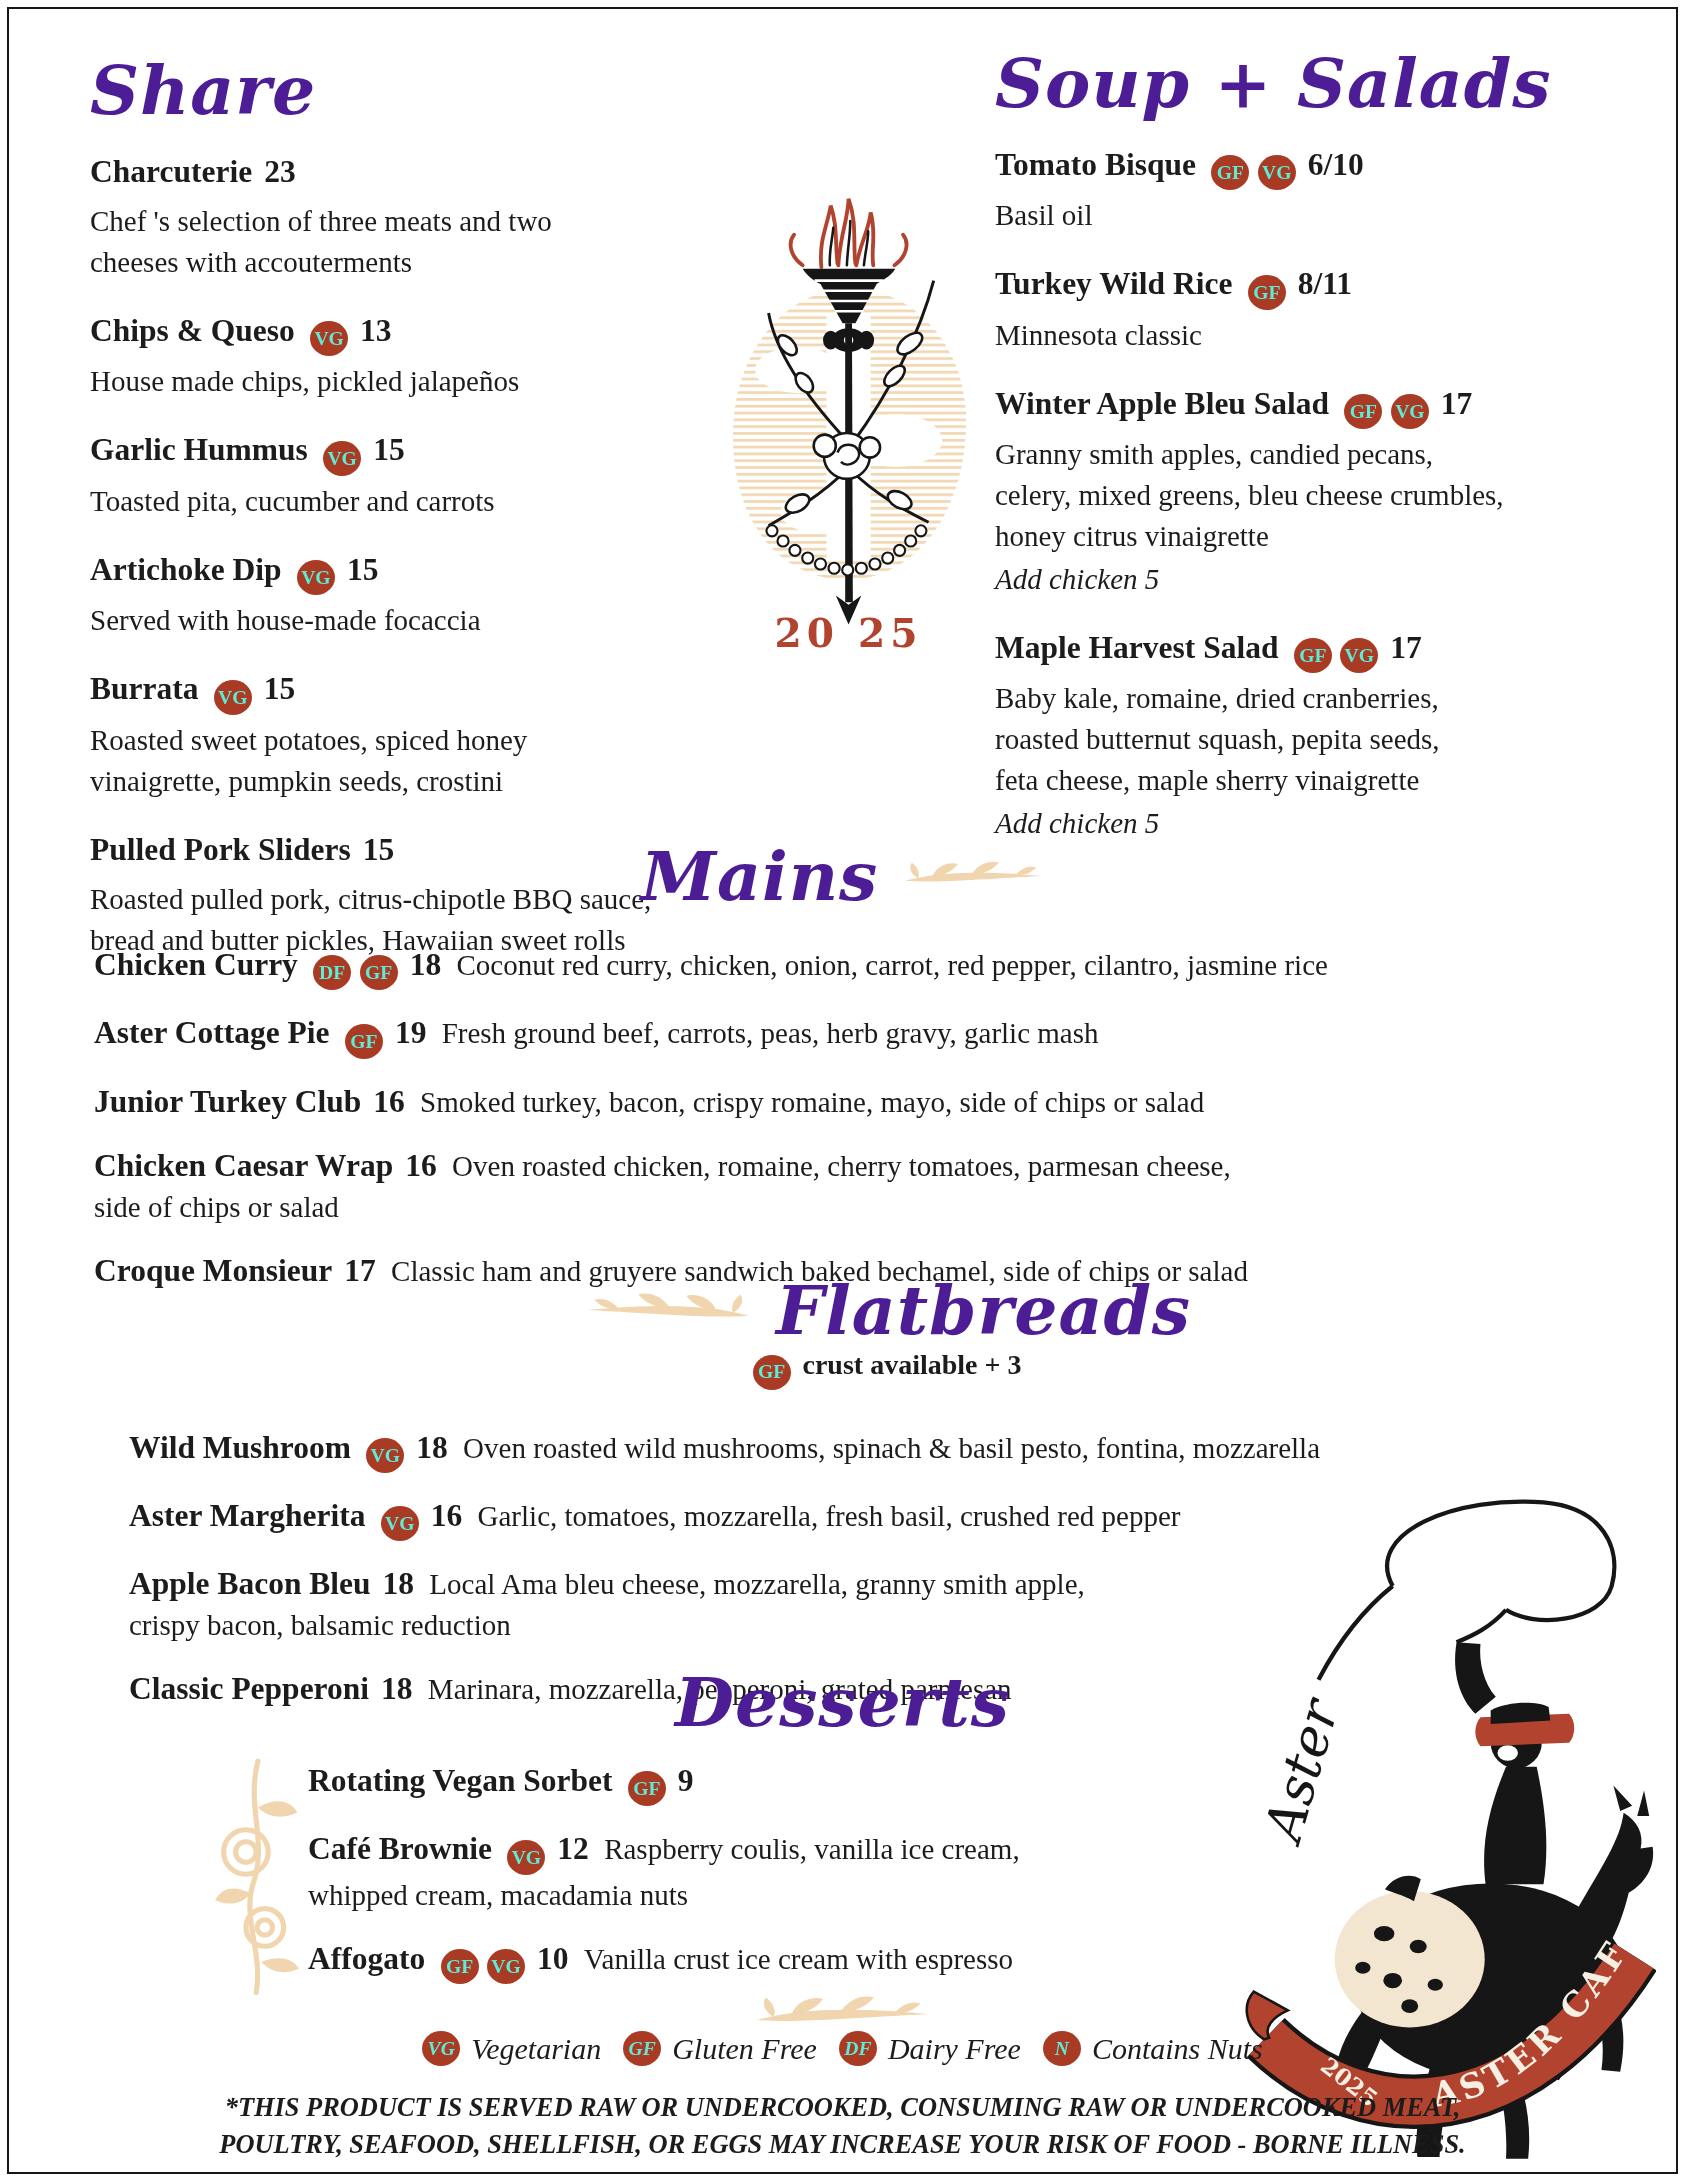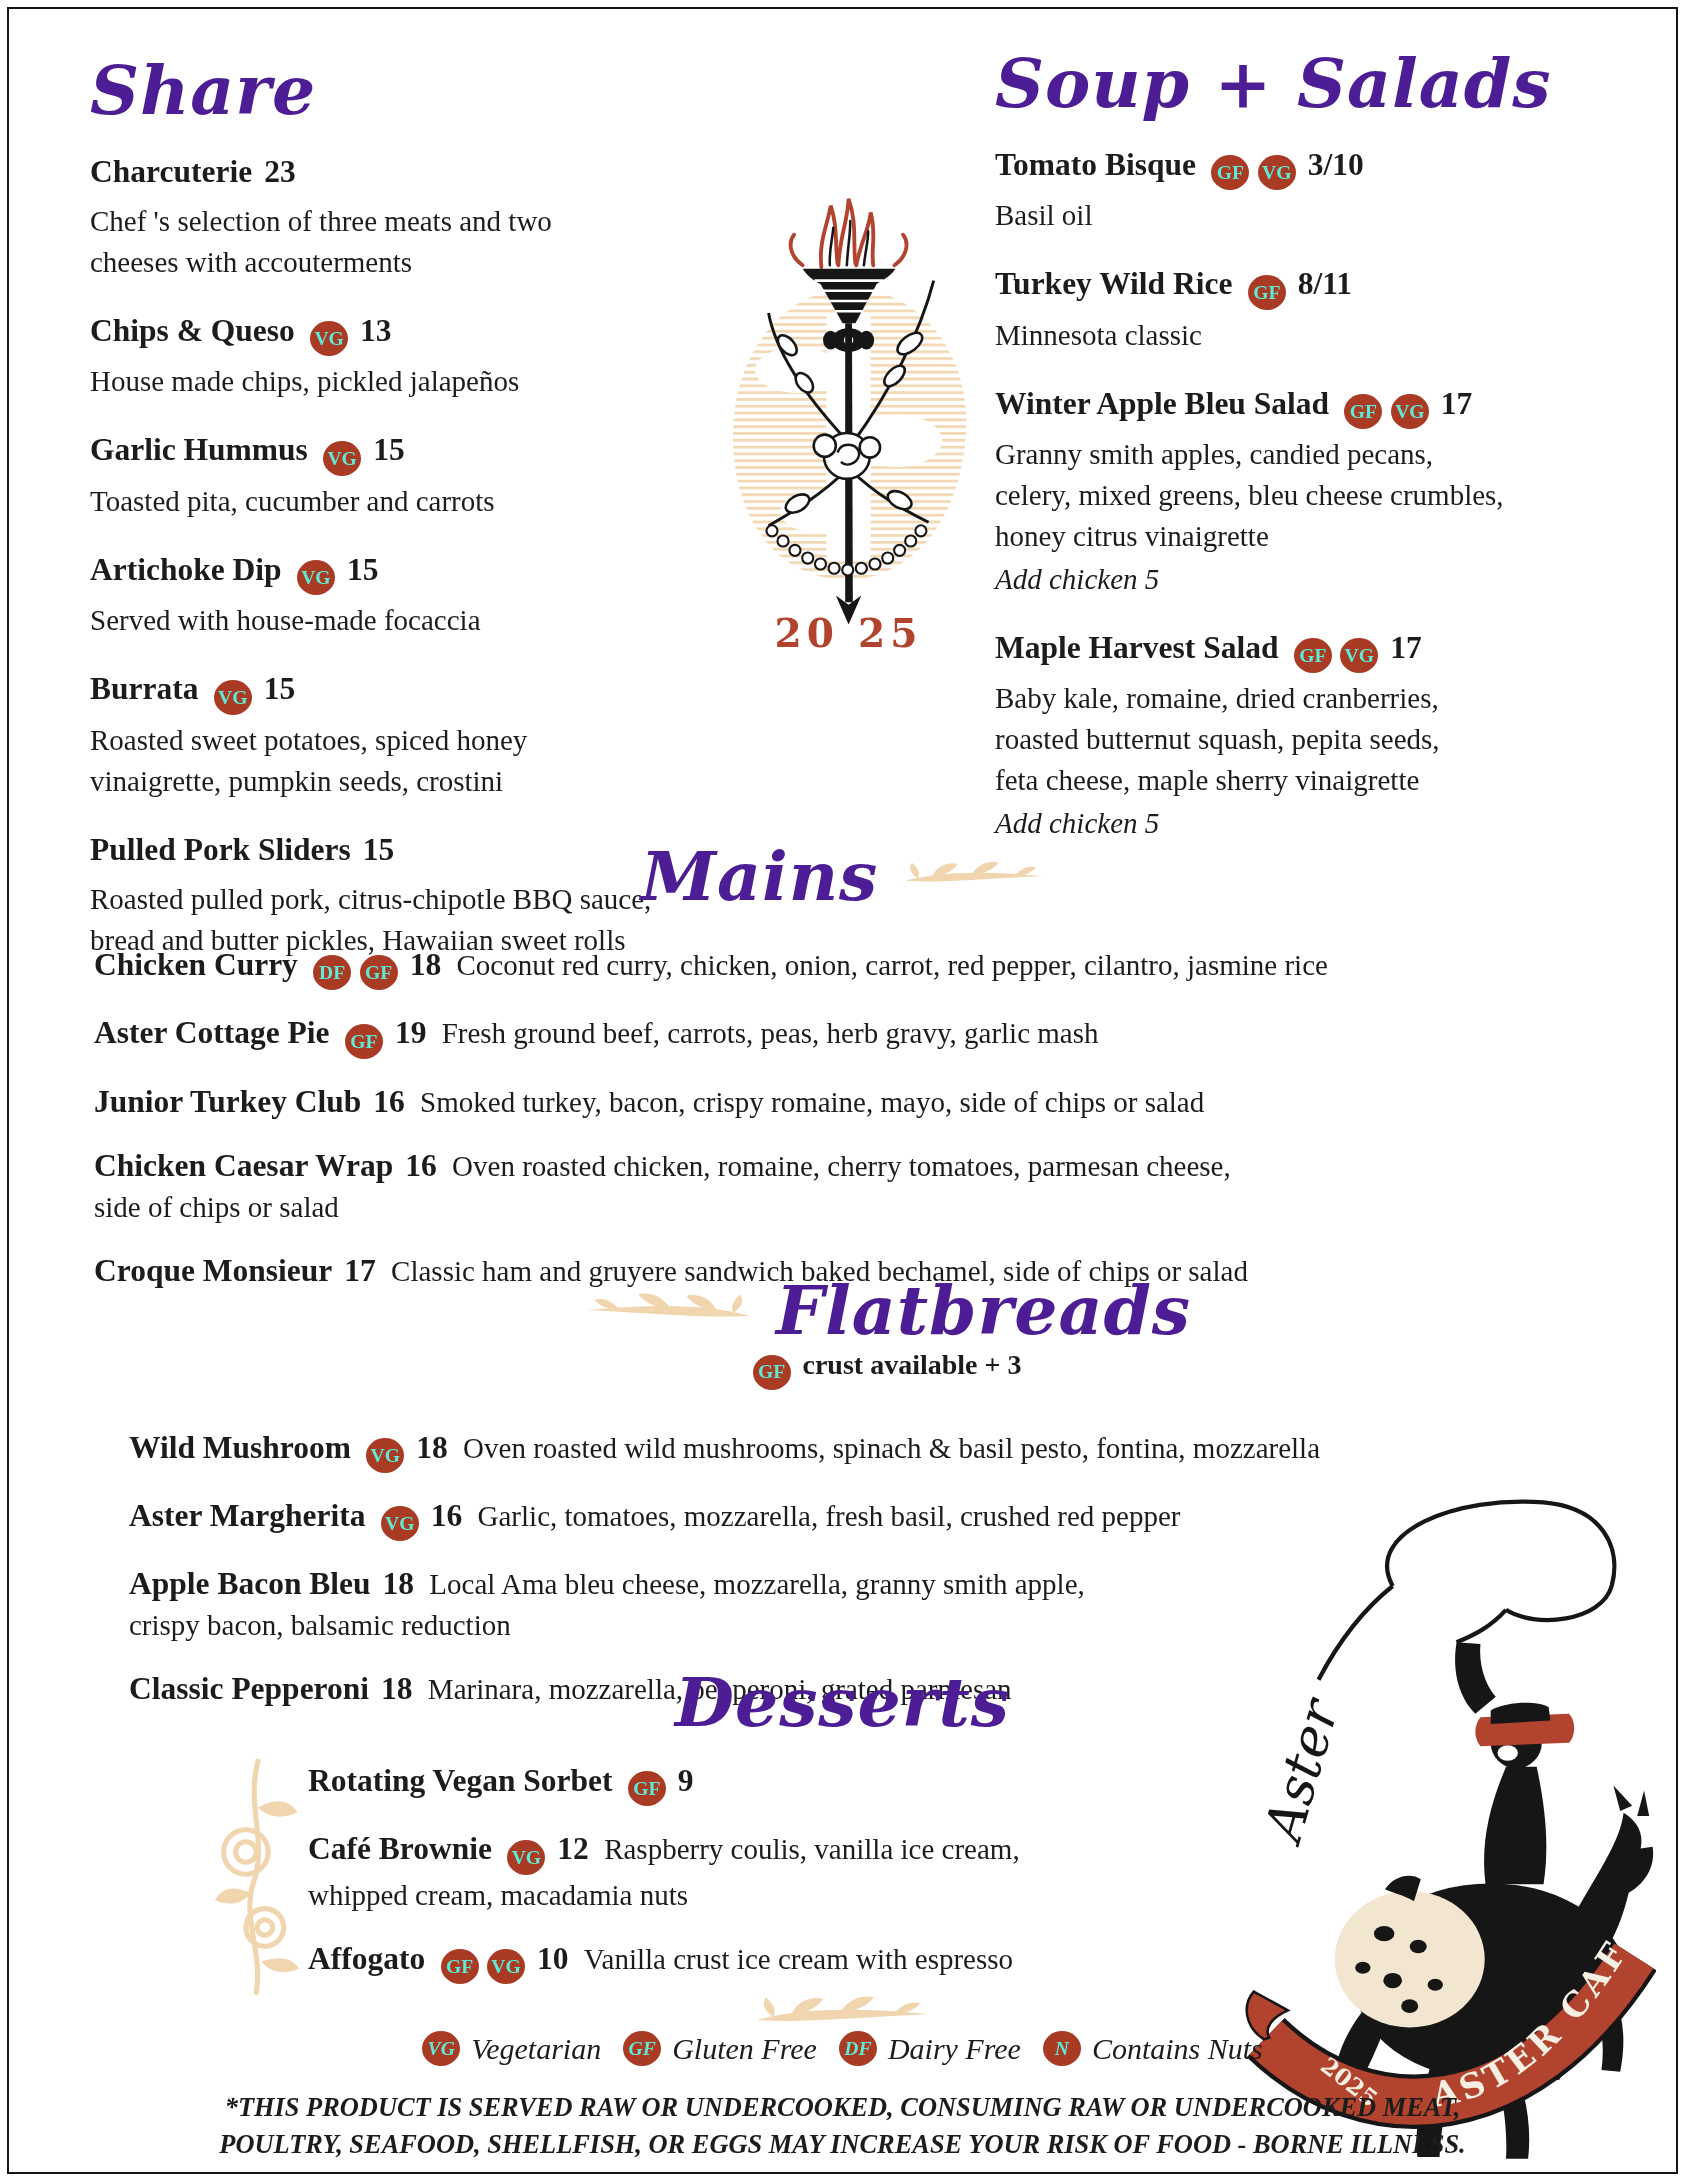--- a/index.html
+++ b/index.html
@@ -194,21 +194,21 @@
 </div>
 
 <section class="col" id="soups">
   <h2 class="script">Soup + Salads</h2>
   <div>
       <div class="item">
     <p class="head">
       <span class="nm">Tomato Bisque</span><span class="badges">
             <span class="badge">GF</span>
             <span class="badge">VG</span>
-          </span><span class="pr">3/10</span>
+          </span><span class="pr">6/10</span>
     </p>
     <p class="desc">Basil oil</p>
 
   </div>
       <div class="item">
     <p class="head">
       <span class="nm">Turkey Wild Rice</span><span class="badges">
             <span class="badge">GF</span>
           </span><span class="pr">8/11</span>
     </p>

